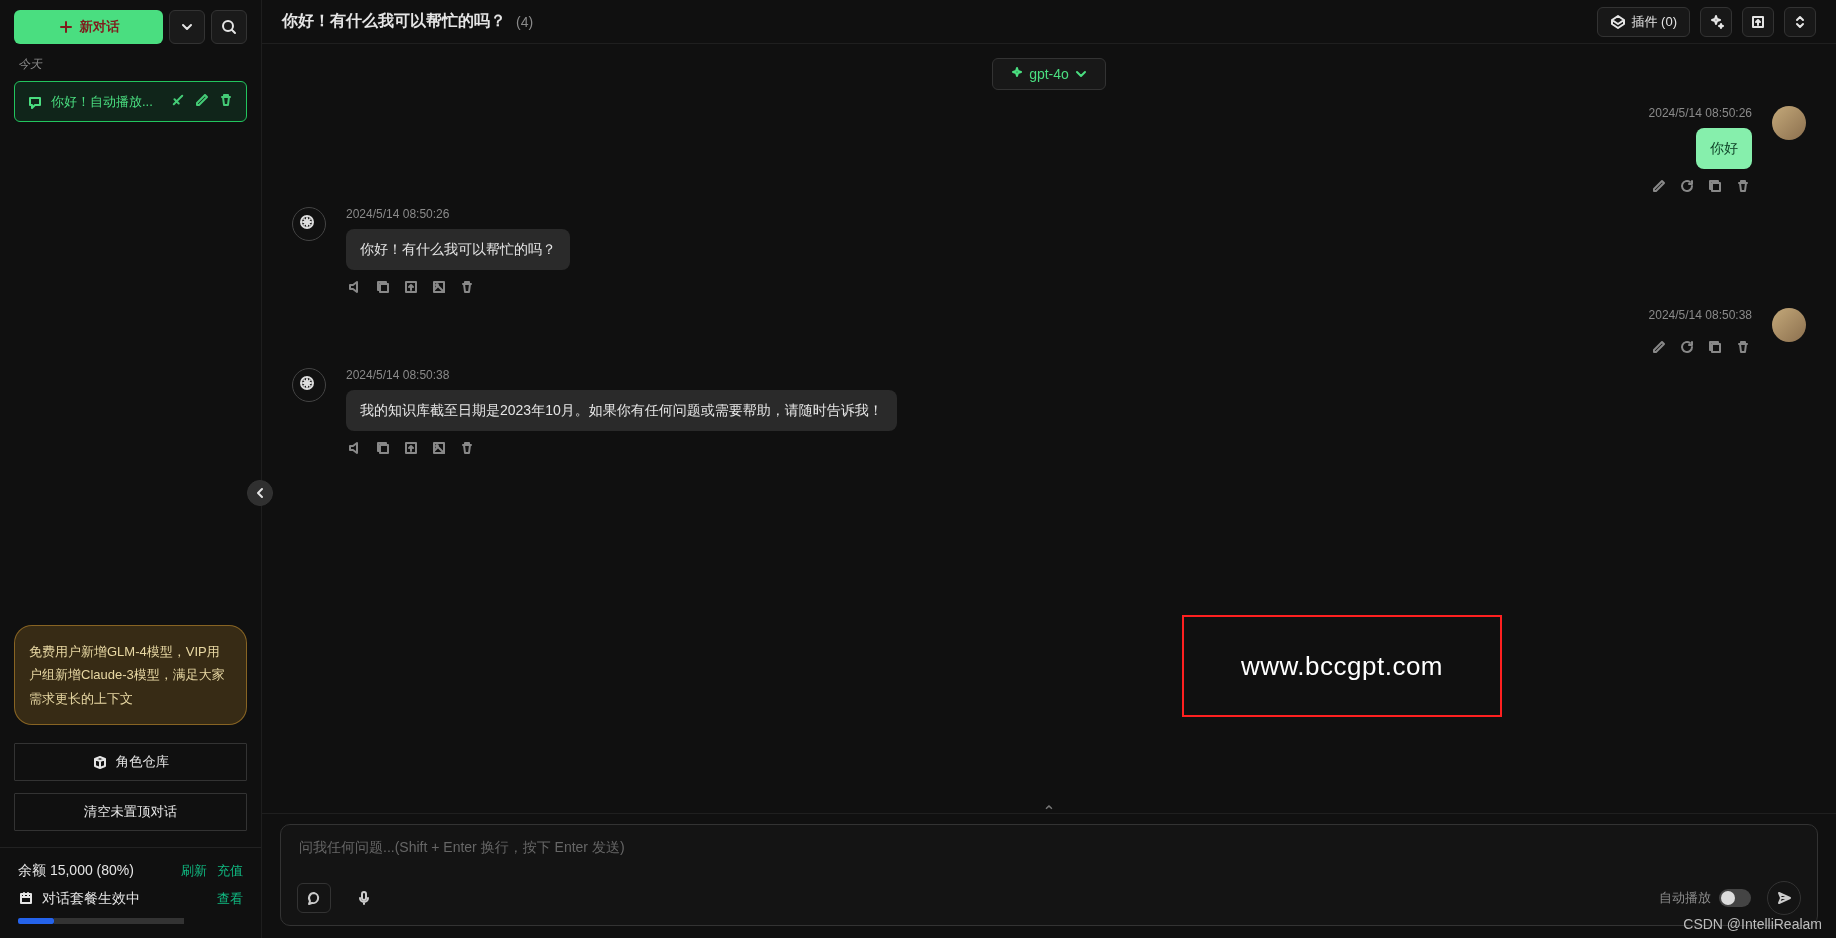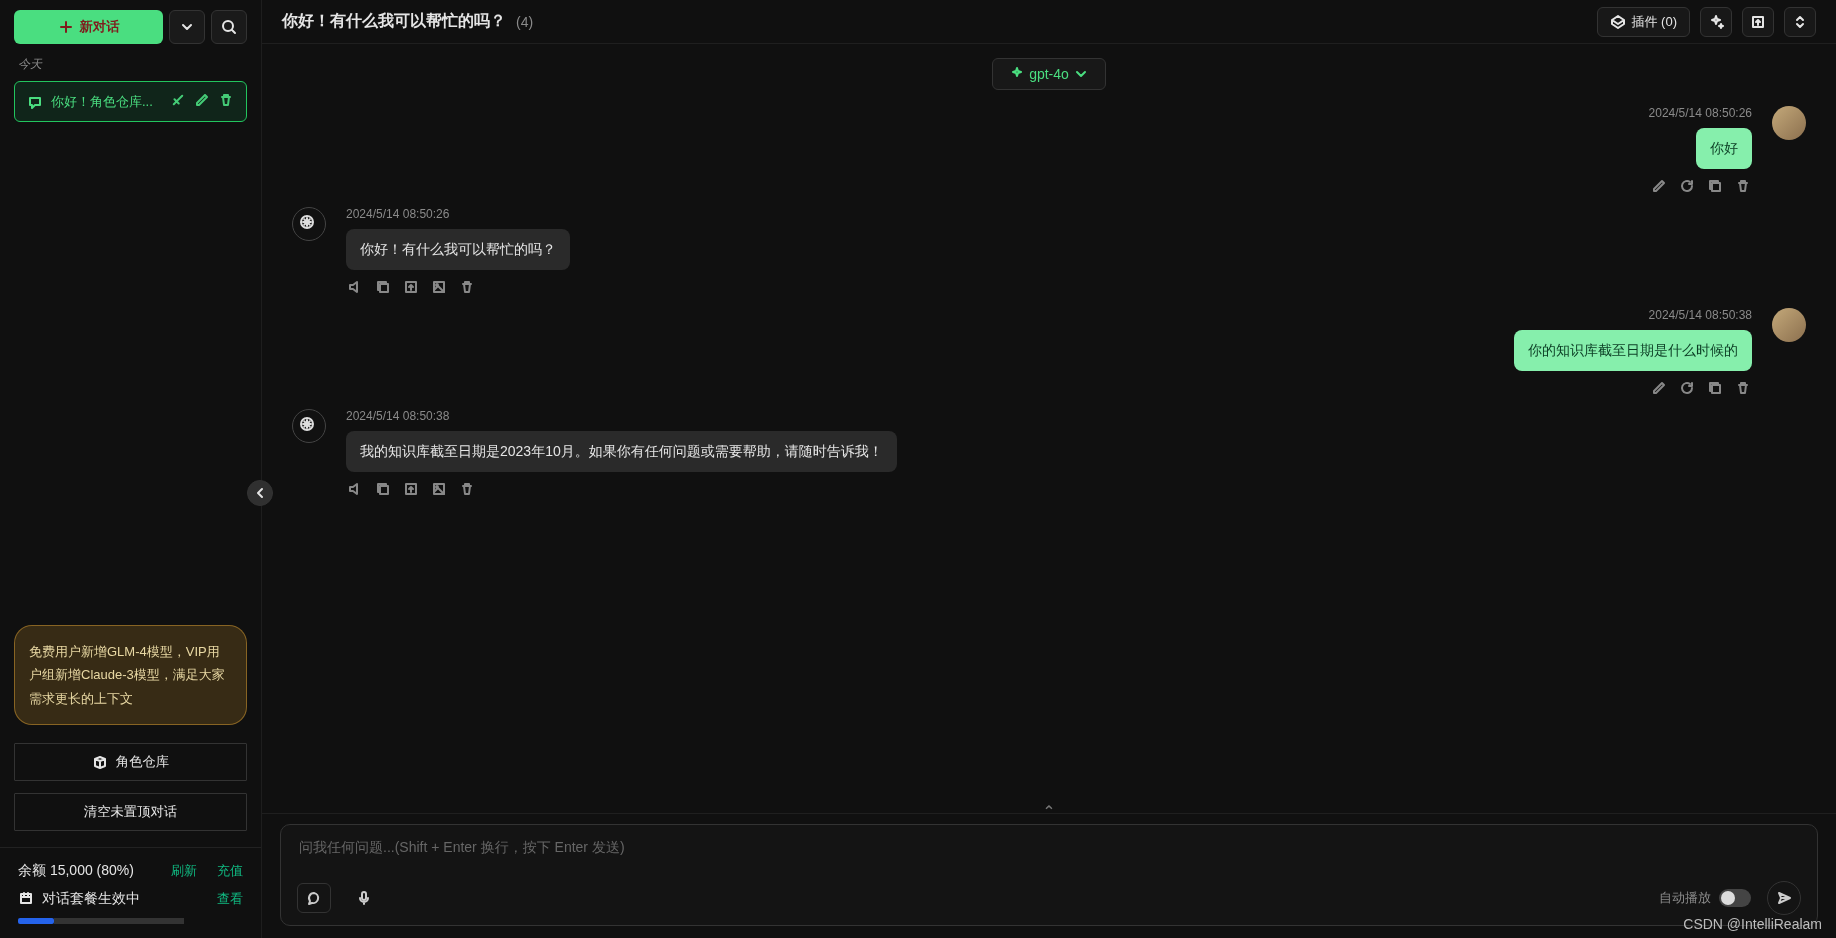--- a/index.html
+++ b/index.html
@@ -41,21 +41,21 @@
 .conv-item .title{flex:1;overflow:hidden;text-overflow:ellipsis;white-space:nowrap;font-size:13px;}
 .conv-item .actions{display:flex;gap:8px;color:var(--accent);}
 .conv-item .actions span{cursor:pointer;opacity:.9}
 .spacer{flex:1;}
 .notice{
   margin:12px 14px;background:rgba(194,142,39,.22);border:1px solid rgba(217,158,49,.5);color:#e8d8a3;border-radius:18px;
   padding:14px;font-size:13px;line-height:1.8;
 }
 .side-btn{margin:6px 14px;border:1px solid var(--border);border-radius:1px;height:38px;display:flex;align-items:center;justify-content:center;gap:8px;cursor:pointer;color:var(--text);background:transparent;}
 .balance-row{border-top:1px solid #222;margin-top:10px;padding:14px 18px 6px;display:flex;align-items:center;color:var(--text);}
-.balance-row .links{margin-left:auto;color:var(--link);font-size:13px;display:flex;gap:20px}
+.balance-row .links{margin-left:auto;color:var(--link);font-size:13px;display:flex;gap:10px}
 .plan-row{padding:4px 18px 10px;display:flex;align-items:flex-start;gap:8px;color:var(--text);}
 .plan-row .view{margin-left:auto;color:var(--link);font-size:13px;cursor:pointer;}
 .progress{height:6px;background:#2563eb;width:36px;margin:0 18px 14px;border-radius:2px;position:relative}
 .progress::after{content:"";position:absolute;right:-130px;top:0;width:130px;height:6px;background:#333;}
 
 .collapse{position:absolute;right:-12px;top:480px;width:26px;height:26px;border-radius:50%;background:#303030;border:1px solid var(--border);display:flex;align-items:center;justify-content:center;cursor:pointer;color:var(--text);z-index:10}
 
 
 .main{flex:1;display:flex;flex-direction:column;border-left:1px solid #1e1e1e;position:relative;overflow:hidden}
 .topbar{height:44px;border-bottom:1px solid #1f1f1f;display:flex;align-items:center;padding:0 20px;gap:10px}
@@ -126,21 +126,21 @@
             <circle cx="7" cy="7" r="5"></circle>
             <path d="M11 11l3 3"></path>
           </svg>
       </div>
     </div>
     <div class="section-label">今天</div>
     <div class="conv-item">
       <svg>
           <path d="M3 4h10v7H8l-3 3v-3H3z"></path>
         </svg>
-      <span class="title">你好！角色仓库...</span>
+      <span class="title">你好！自动播放...</span>
       <span class="actions">
         <span><svg class="rot45">
               <path d="M8 2v8M5 10h6M8 10v4"></path>
             </svg></span>
         <span><svg>
               <path d="M11 3l2 2-8 8H3v-2z"></path>
             </svg></span>
         <span><svg>
               <path d="M4 5h8M6 5V3h4v2M5 5l1 8h4l1-8"></path>
             </svg></span>
@@ -296,21 +296,20 @@
                 </svg>
               </span>
           </div>
         </div>
       </div>
 
       <div class="msg user">
         <div class="avatar user"></div>
         <div class="msg-col">
           <div class="meta">2024/5/14 08:50:38</div>
-          <div class="bubble user">你的知识库截至日期是什么时候的</div>
           <div class="msg-actions">
             <span>
                 <svg>
                   <path d="M11 3l2 2-8 8H3v-2z"></path>
                 </svg>
               </span>
             <span>
                 <svg>
                   <path d="M13 8a5 5 0 11-2-4M13 3v3h-3"></path>
                 </svg>
@@ -397,15 +396,16 @@
           </div>
           <div class="send-btn">
             <svg>
                 <path d="M3 13l11-5L3 3l2 5-2 5zM5 8h9"></path>
               </svg>
           </div>
         </div>
       </div>
     </div>
 
+    <div class="annot">www.bccgpt.com</div>
     <div class="watermark">CSDN @IntelliRealam</div>
   </main>
 </div>
 
 </body></html>

